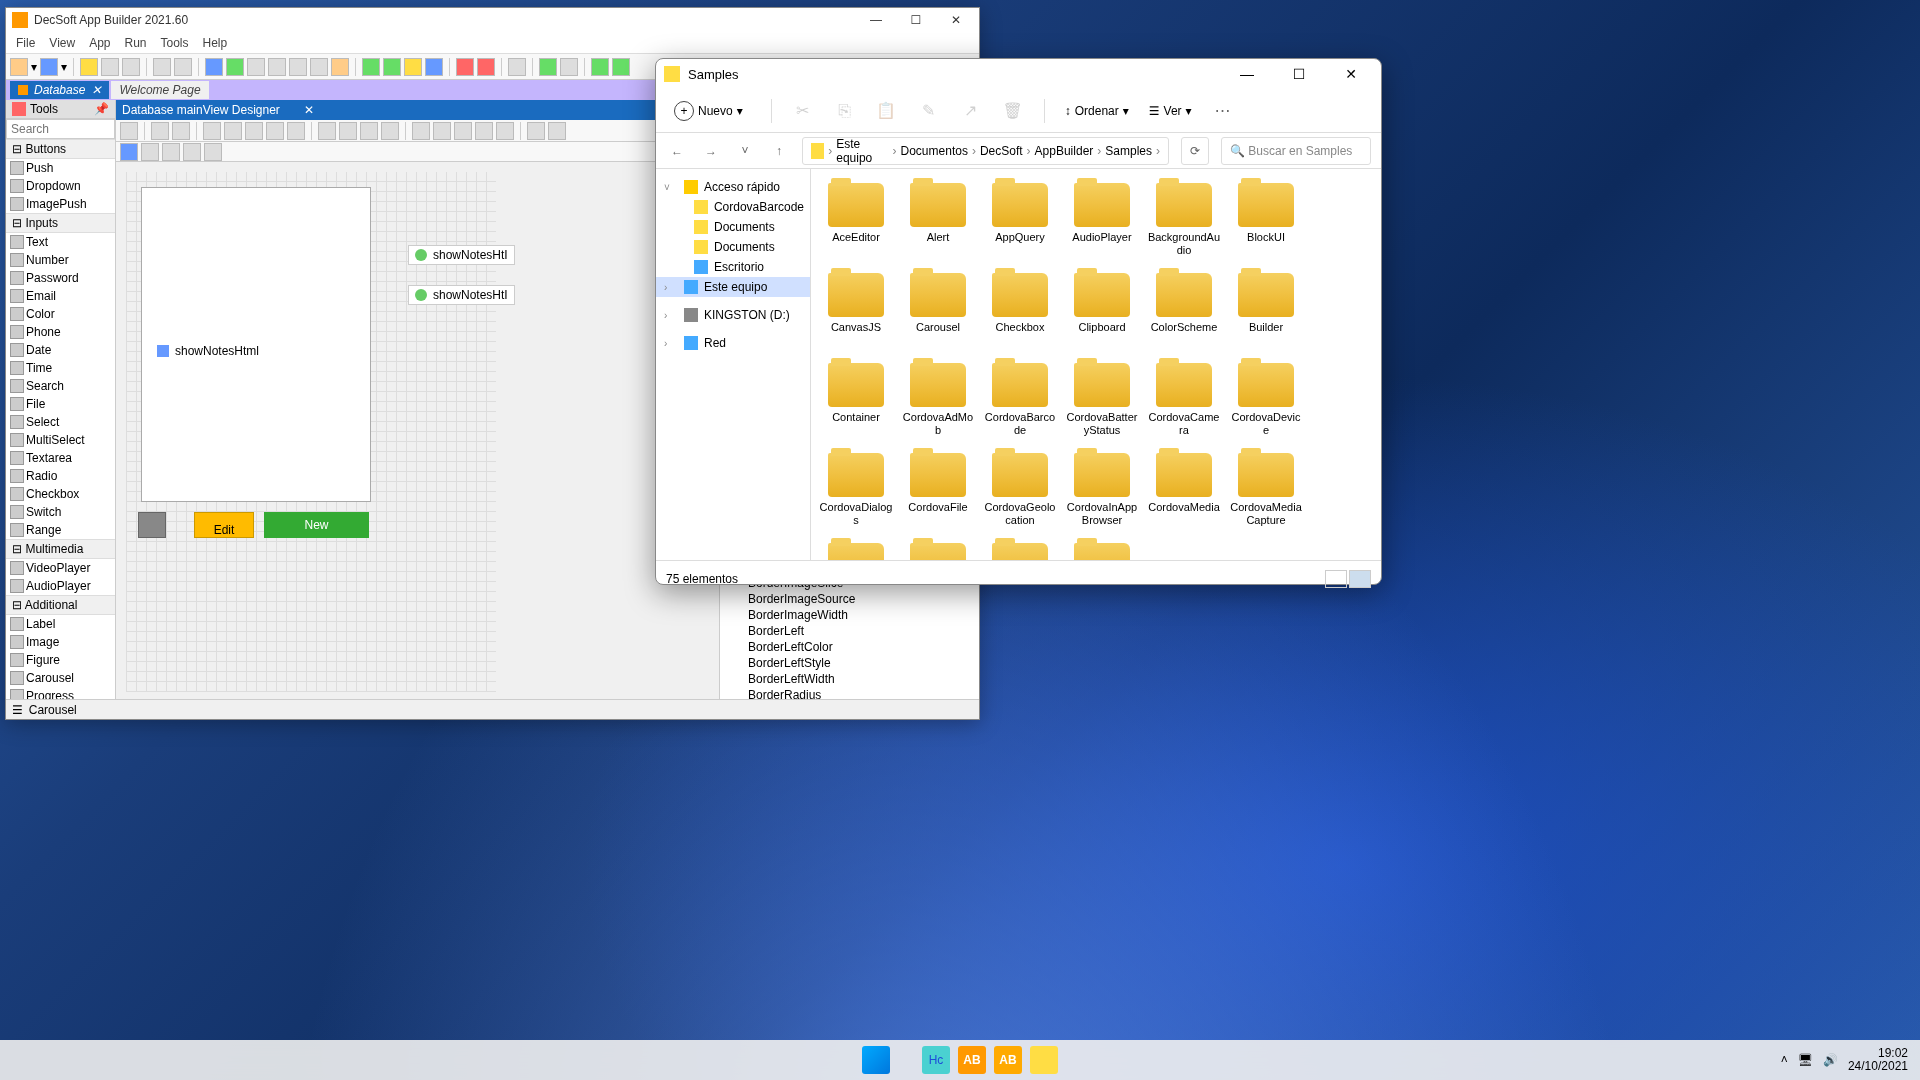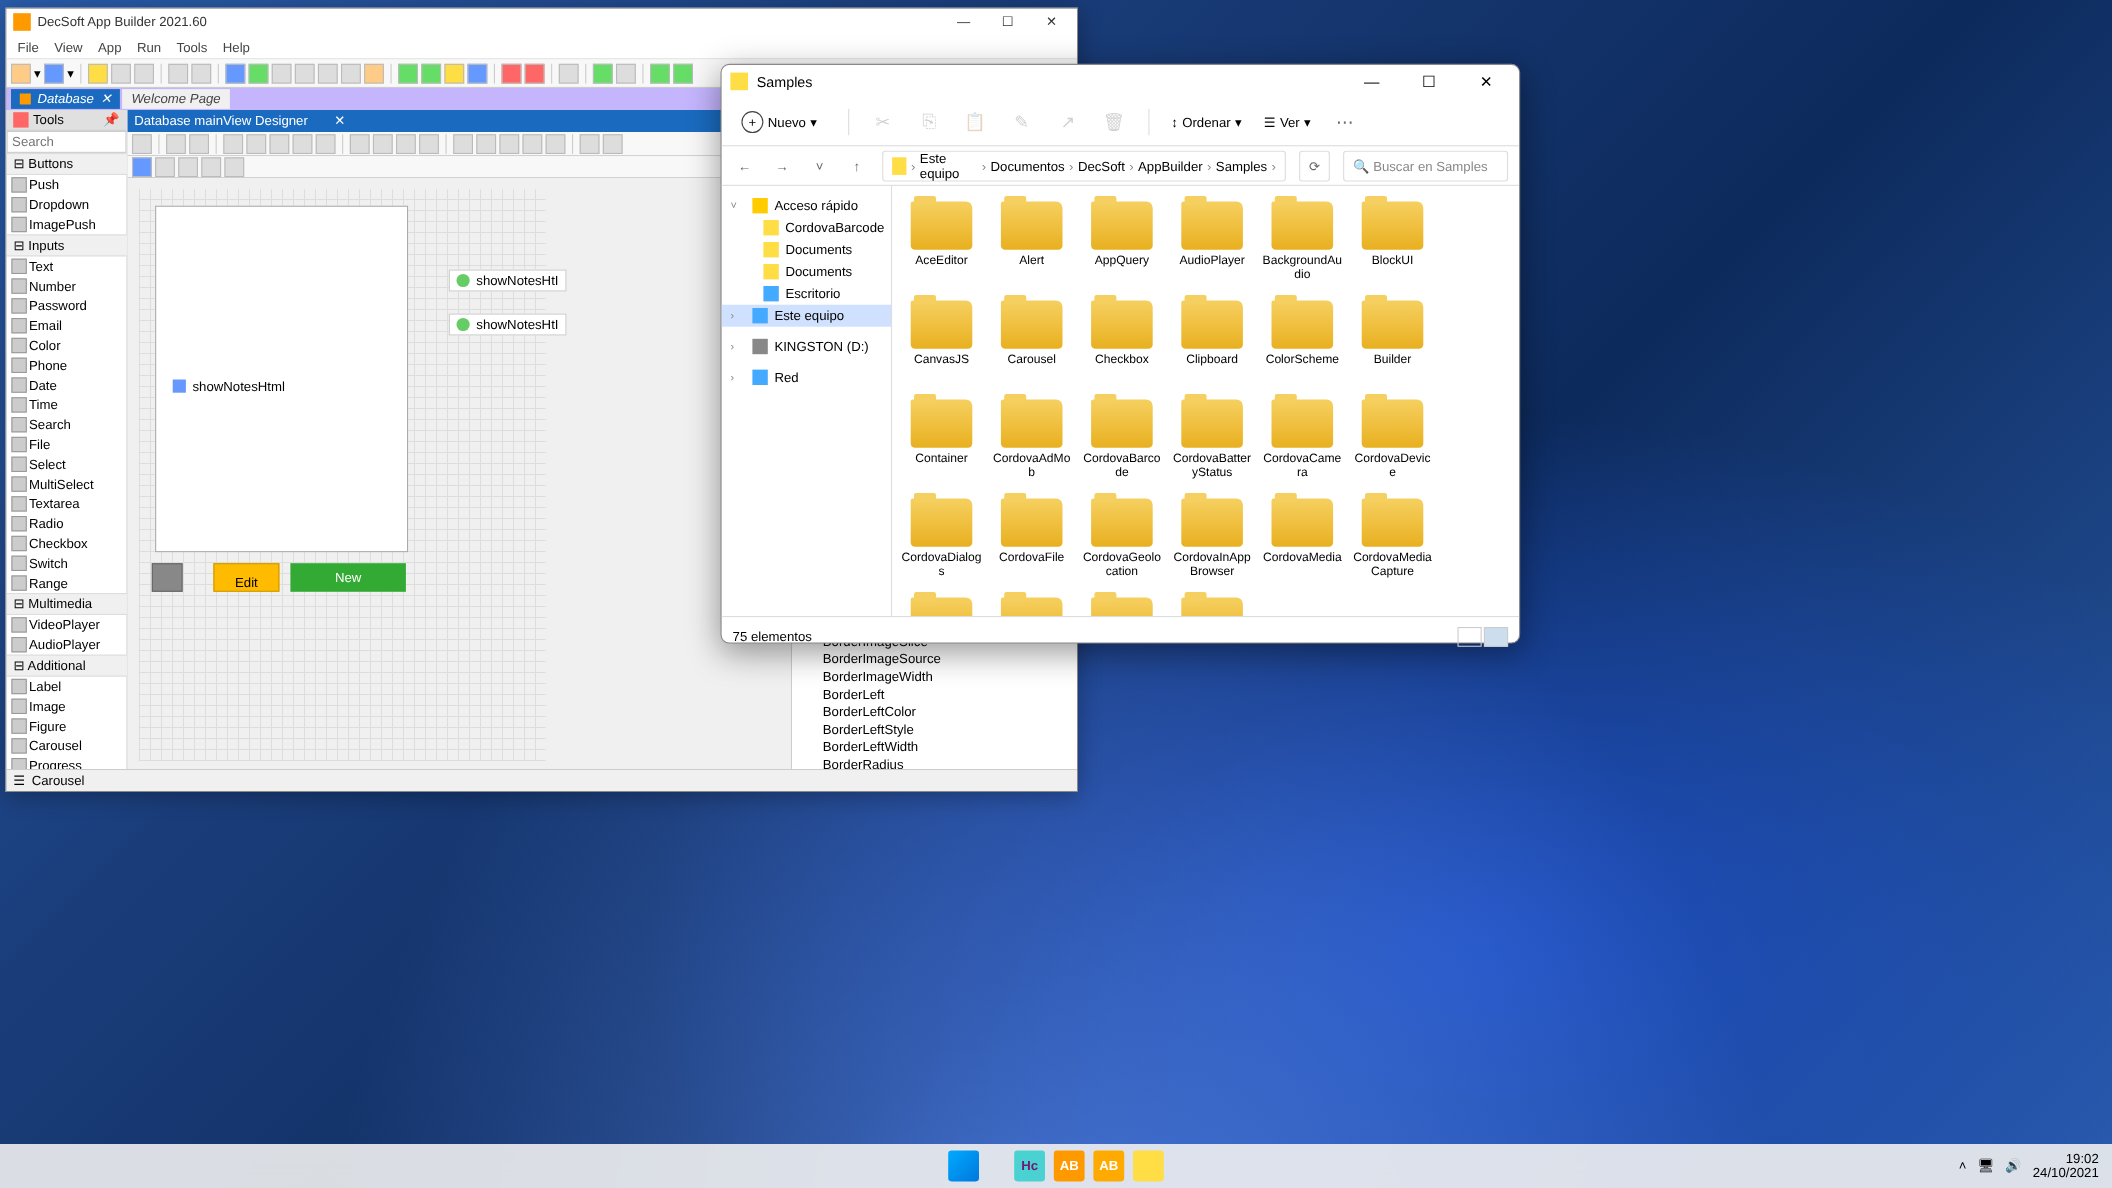--- a/index.html
+++ b/index.html
@@ -99,21 +99,21 @@
 .ex-status{height:36px;border-top:1px solid #ddd;display:flex;align-items:center;padding:0 10px;gap:10px;}
 .ex-status .vbtns{margin-left:auto;display:flex;gap:2px;}
 .ex-status .vbtn{width:22px;height:18px;border:1px solid #ccc;cursor:pointer;}
 .ex-status .vbtn.active{background:#cde;}
 
 
 .taskbar{position:absolute;bottom:0;left:0;right:0;height:40px;background:rgba(240,240,240,0.9);backdrop-filter:blur(10px);display:flex;align-items:center;}
 .taskbar .center{position:absolute;left:50%;transform:translateX(-50%);display:flex;gap:8px;}
 .taskbar .tbicon{width:28px;height:28px;background:#ccc;cursor:pointer;border-radius:3px;}
 .taskbar .tbicon.win{background:linear-gradient(135deg,#0af,#07d);}
-.taskbar .tbicon.hc{background:#4ad1d1;display:flex;align-items:center;justify-content:center;color:#701a75;font-weight:bold;margin-left:24px;}
+.taskbar .tbicon.hc{background:#4ad1d1;display:flex;align-items:center;justify-content:center;color:#1d4ed8;font-weight:normal;margin-left:24px;}
 .taskbar .tbicon.ab1{background:#f90;display:flex;align-items:center;justify-content:center;color:#fff;font-weight:bold;}
 .taskbar .tbicon.ab2{background:#fa0;display:flex;align-items:center;justify-content:center;color:#fff;font-weight:bold;}
 .taskbar .tbicon.exp{background:#fd4;}
 .taskbar .tray{margin-left:auto;display:flex;align-items:center;gap:10px;padding-right:12px;}
 .taskbar .clock{text-align:right;font-size:11px;line-height:1.1;}
 </style>
 </head>
 <body>
 <div class="wave"></div>
 

